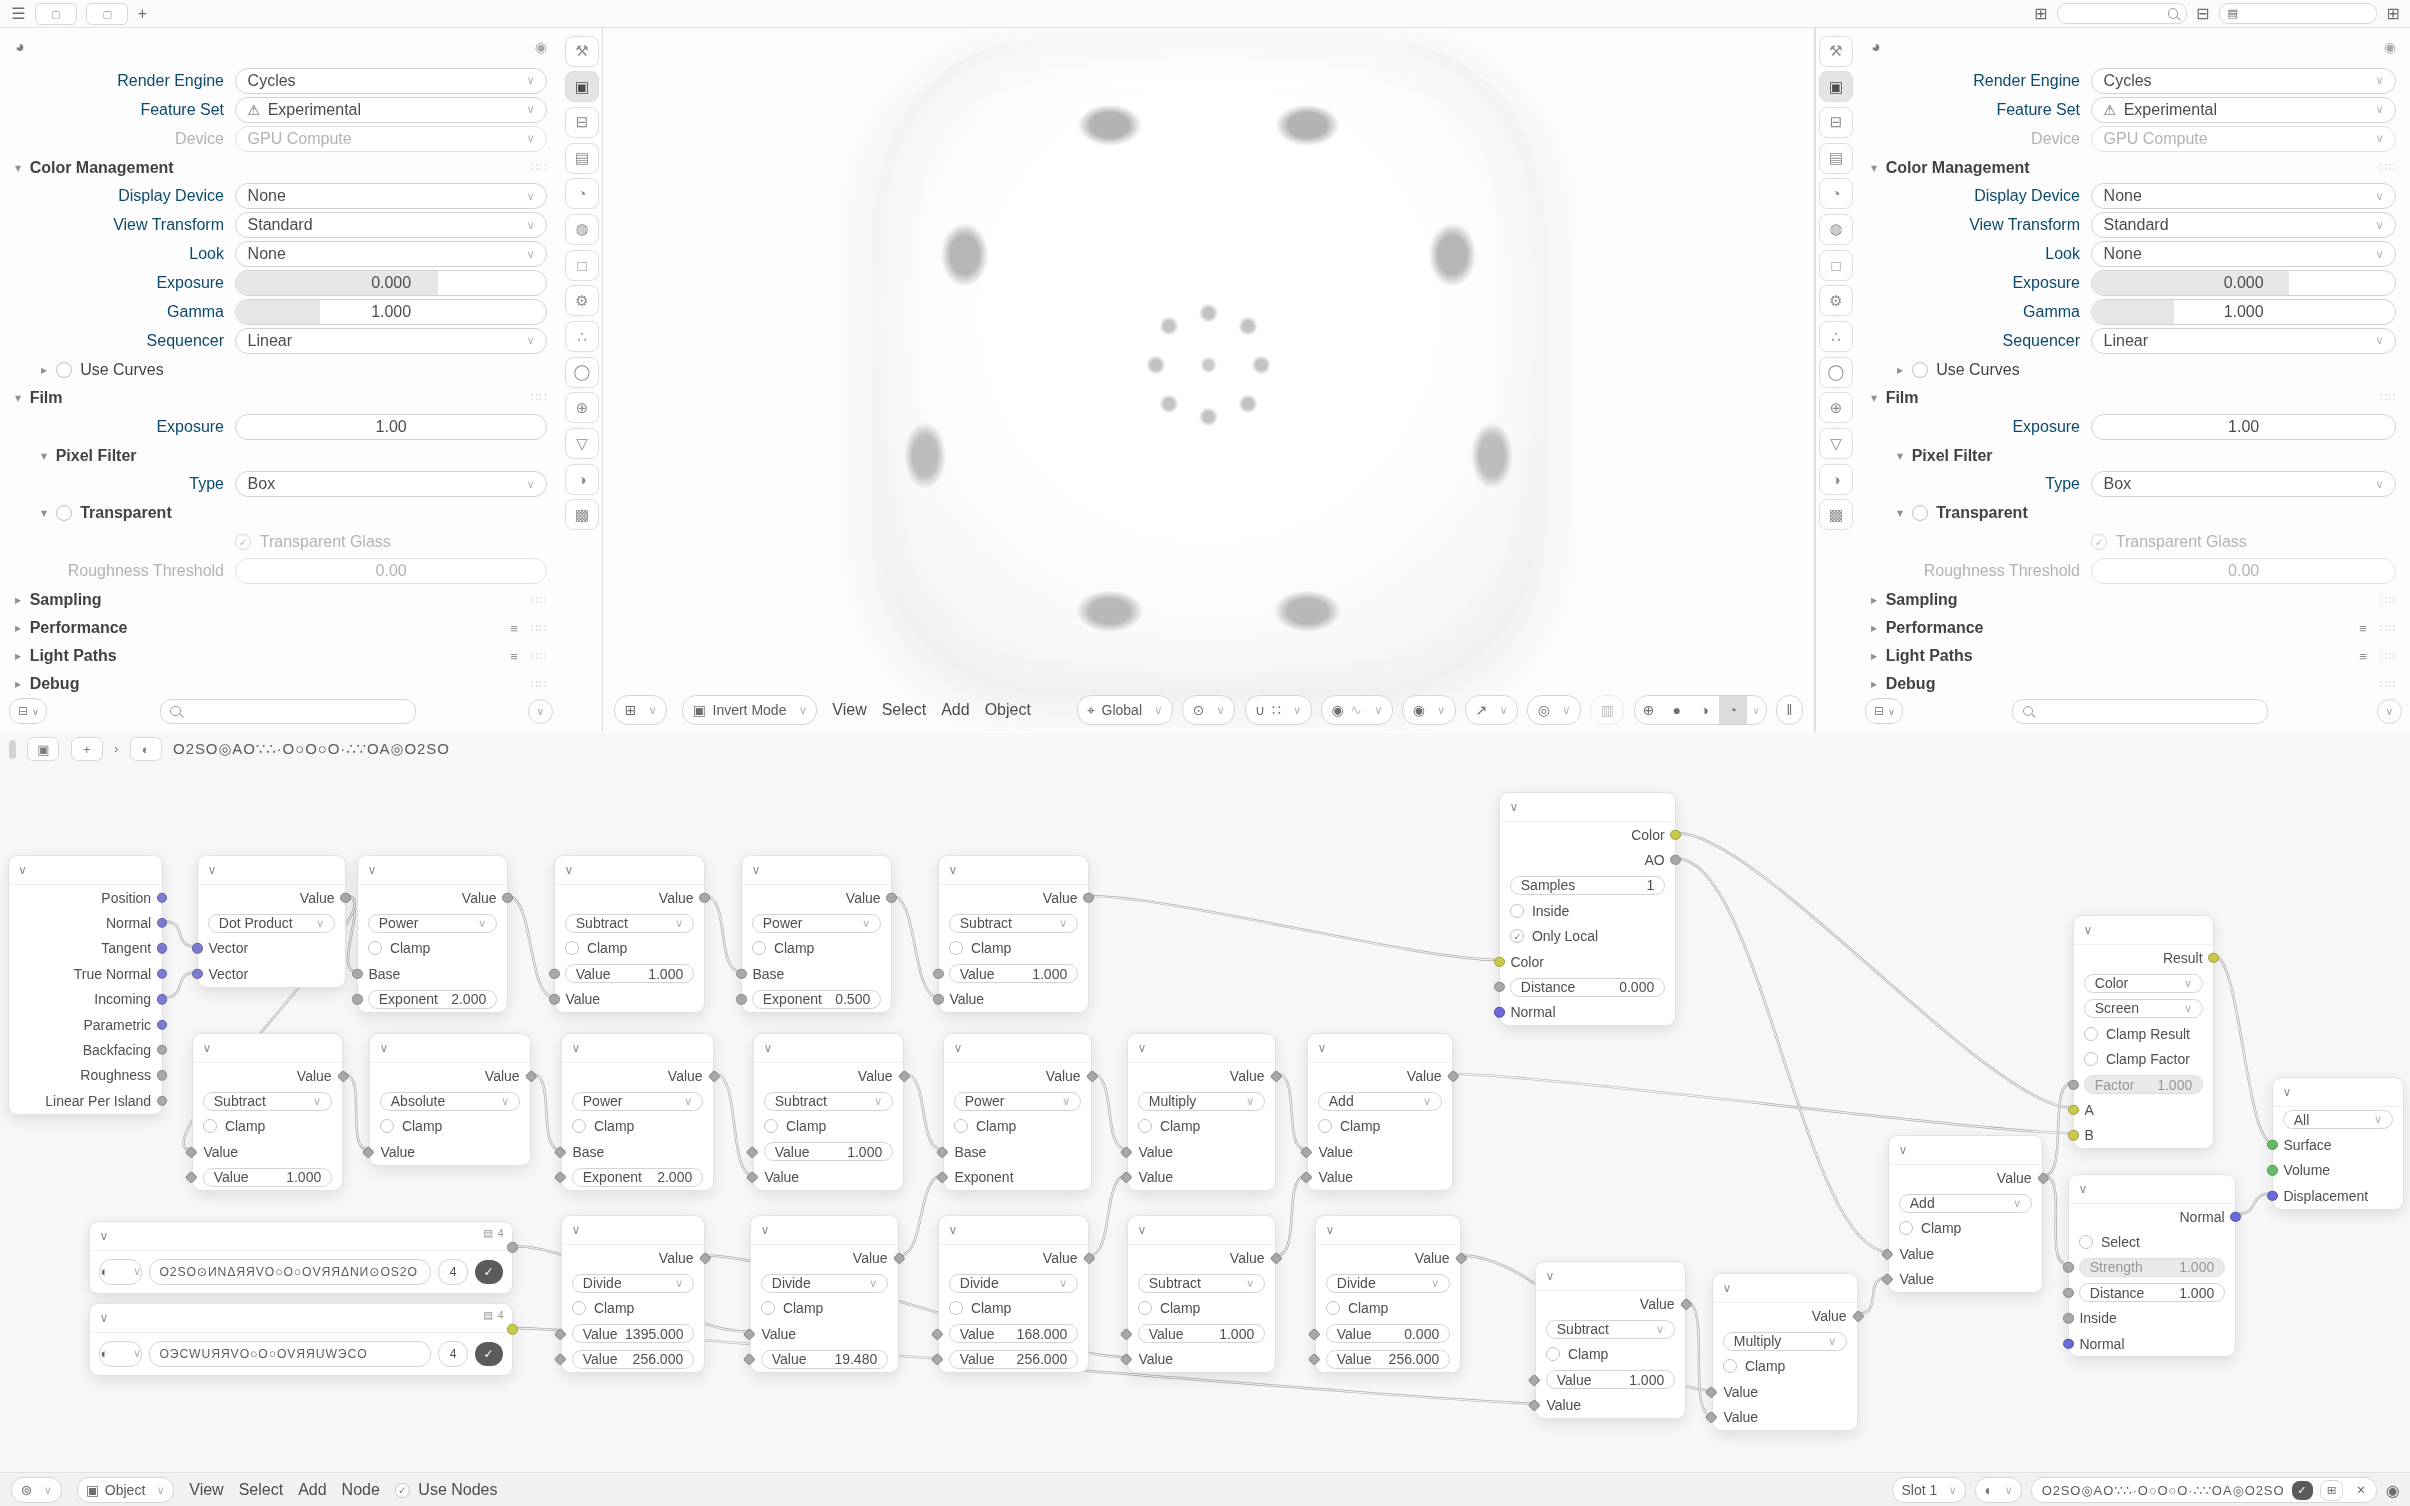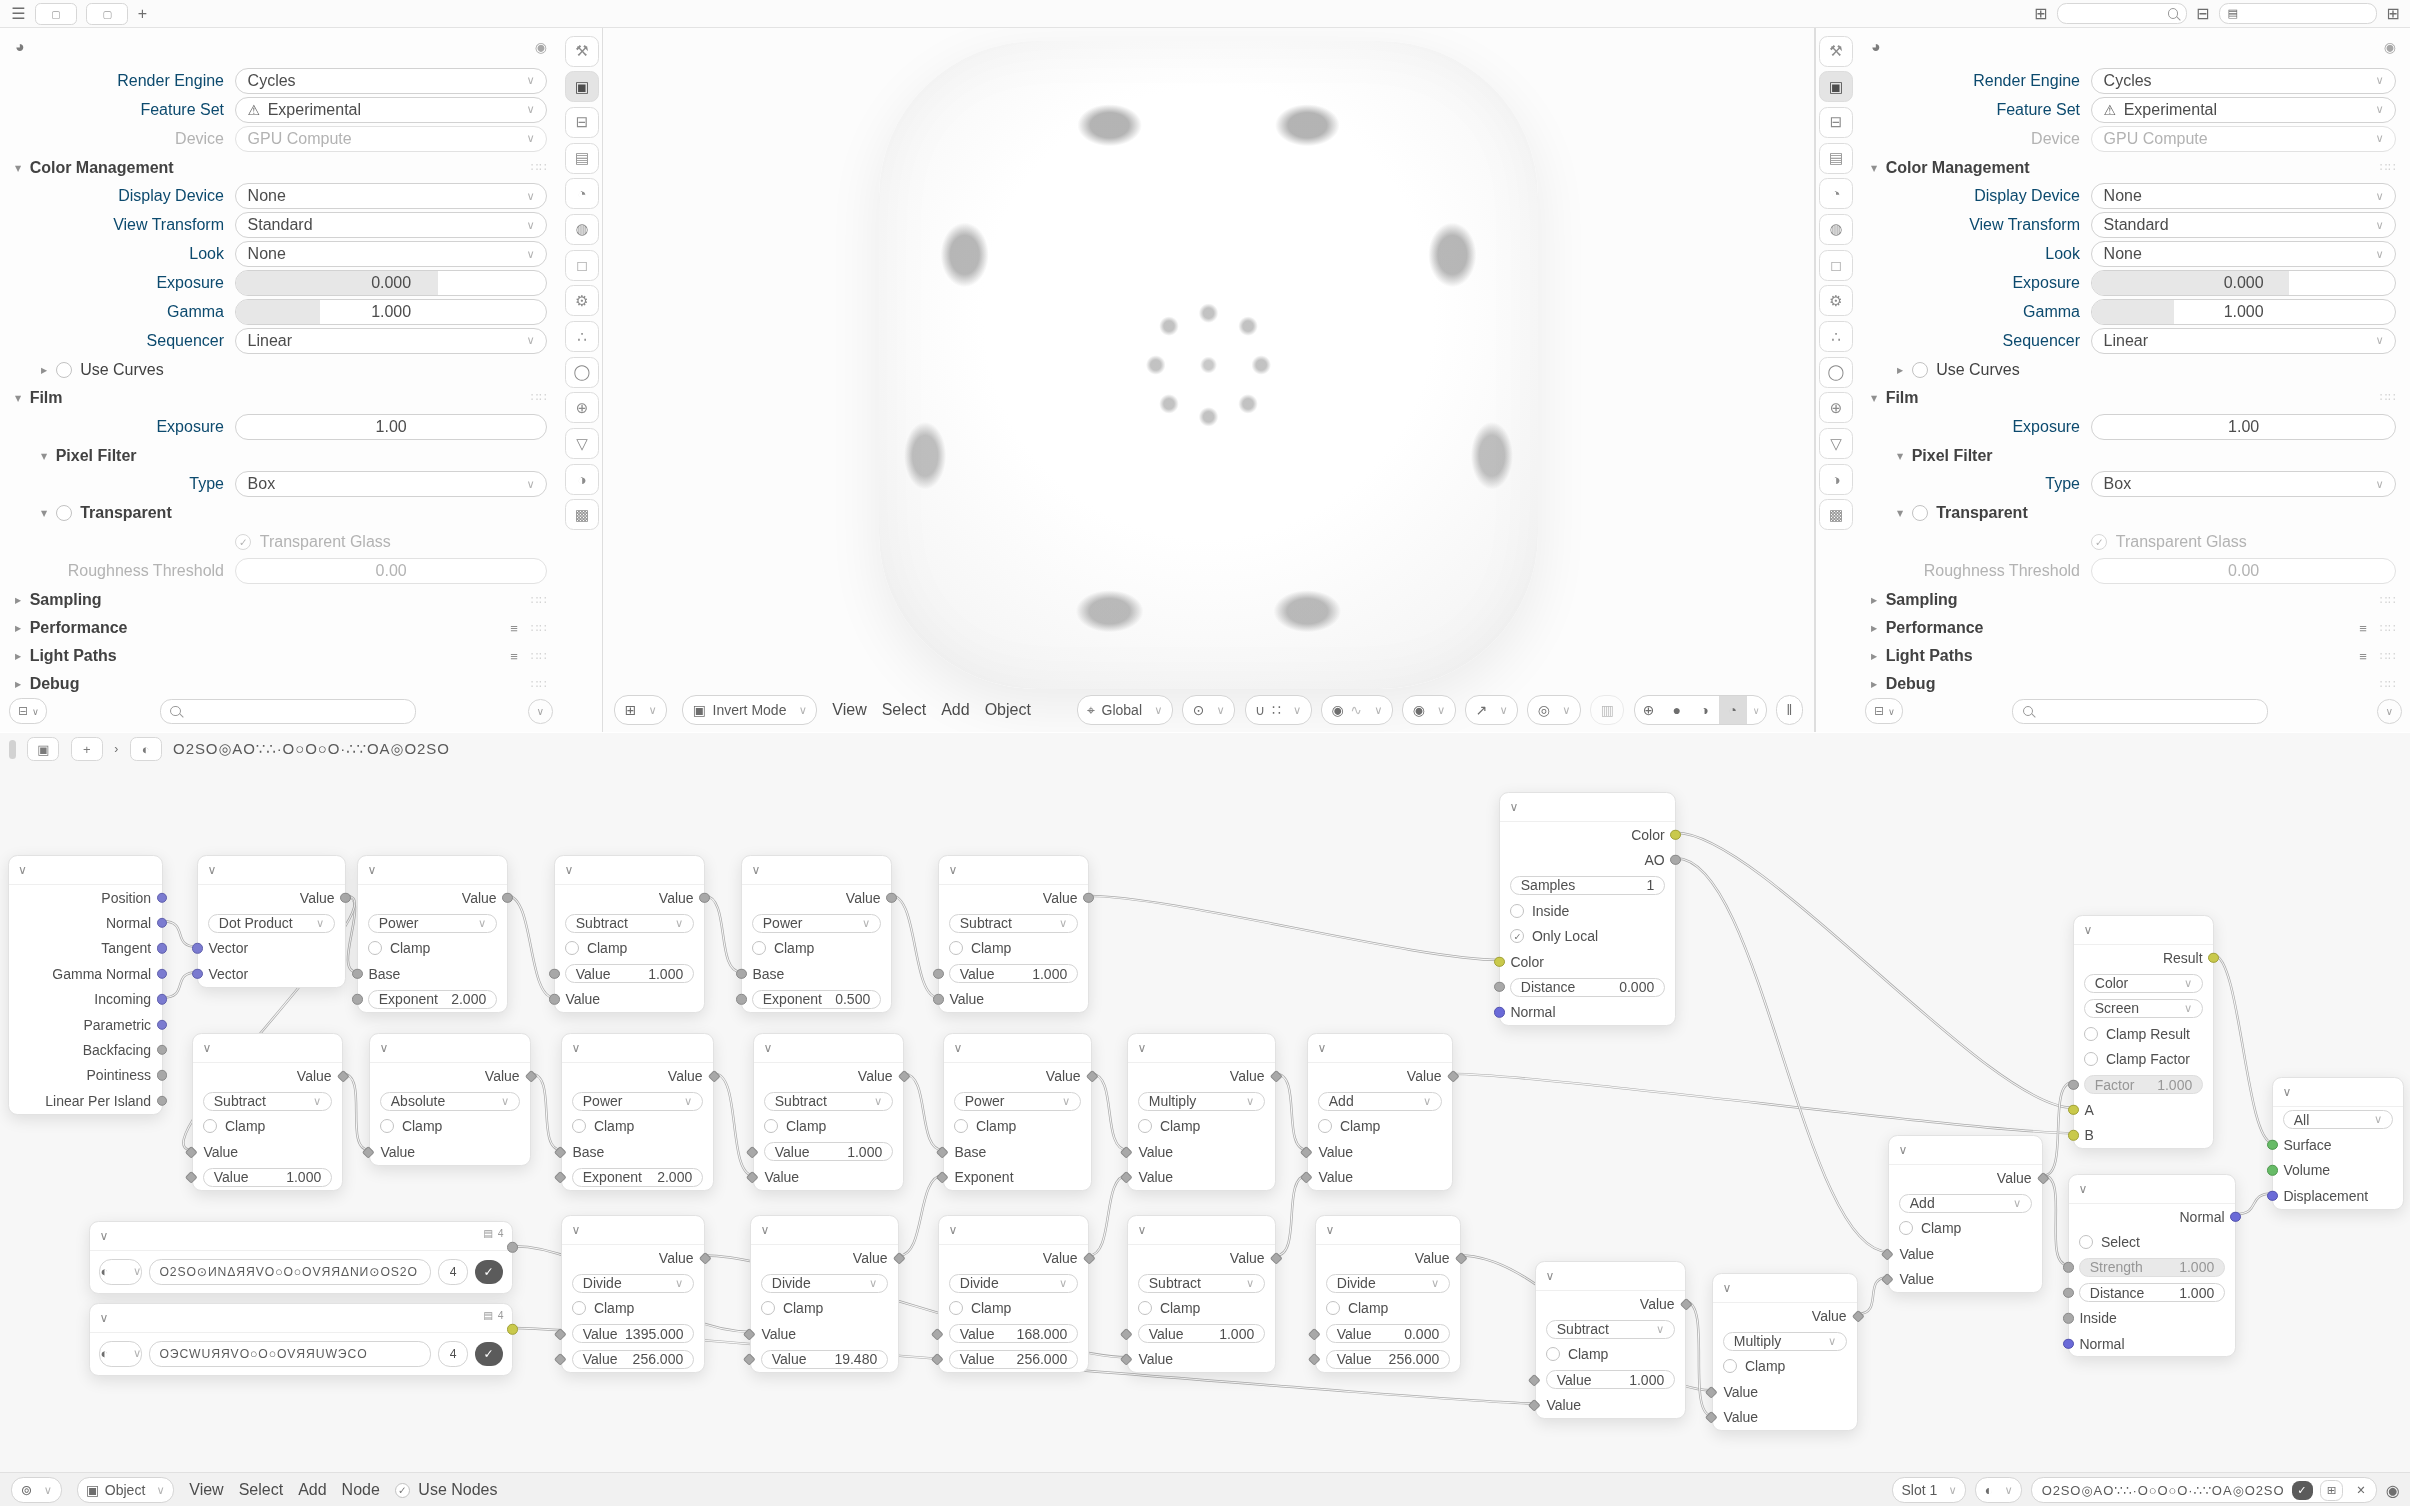--- a/index.html
+++ b/index.html
@@ -669,37 +669,37 @@
         </div>
         <div class="nrow outr">
           <span class="rlabel">Normal</span>
           <span class="sock outp c-violet"></span>
         </div>
         <div class="nrow outr">
           <span class="rlabel">Tangent</span>
           <span class="sock outp c-violet"></span>
         </div>
         <div class="nrow outr">
-          <span class="rlabel">Gamma Normal</span>
+          <span class="rlabel">True Normal</span>
           <span class="sock outp c-violet"></span>
         </div>
         <div class="nrow outr">
           <span class="rlabel">Incoming</span>
           <span class="sock outp c-violet"></span>
         </div>
         <div class="nrow outr">
           <span class="rlabel">Parametric</span>
           <span class="sock outp c-violet"></span>
         </div>
         <div class="nrow outr">
           <span class="rlabel">Backfacing</span>
           <span class="sock outp c-gray"></span>
         </div>
         <div class="nrow outr">
-          <span class="rlabel">Pointiness</span>
+          <span class="rlabel">Roughness</span>
           <span class="sock outp c-gray"></span>
         </div>
         <div class="nrow outr">
           <span class="rlabel">Linear Per Island</span>
           <span class="sock outp c-gray"></span>
         </div>
       </div>
       <div class="node" style="left: 197px; top: 122px; width: 149px;">
         <div class="nhead">
           <span>∨</span>

